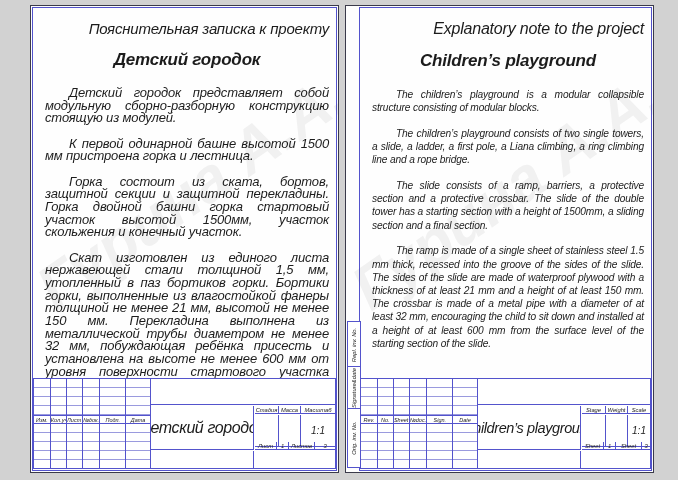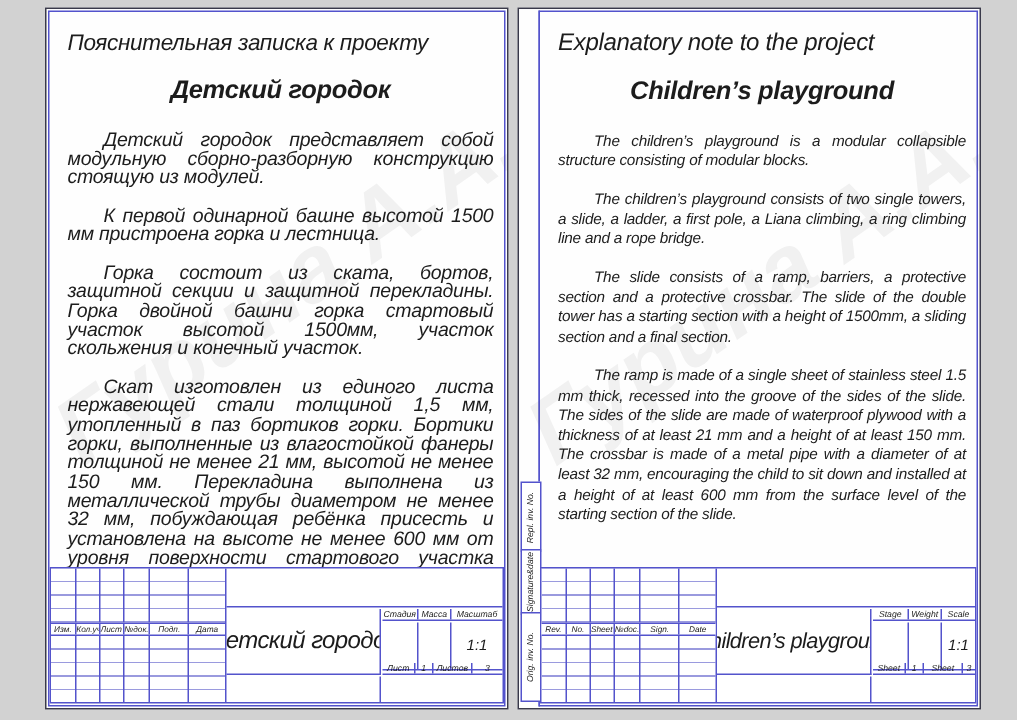--- a/index.html
+++ b/index.html
@@ -16,21 +16,21 @@
   #page-left{left:30px;}
   #page-right{left:345px;}
   .frame{position:absolute;border:1px solid #5353cc;pointer-events:none;}
   #page-left .frame{left:1px;top:1px;right:1px;bottom:1px;}
   #page-right .frame{left:13px;top:1px;right:1px;bottom:1px;}
   #page-right .strip{position:absolute;left:1px;top:1px;bottom:1px;width:12px;border-right:1px solid #5353cc;}
 
   .content{position:absolute;top:10px;color:#1c1c1c;font-style:italic;}
   #page-left .content{left:14px;right:9px;}
   #page-right .content{left:26px;right:9px;}
-  .h1{text-align:left;font-size:15px;letter-spacing:-0.2px;margin:4px 0 0 0;}
+  .h1{text-align:right;font-size:15px;letter-spacing:-0.2px;margin:4px 0 0 0;}
   #page-right .h1{font-size:16px;}
   .h2{text-align:center;font-size:17px;font-weight:bold;margin:13px 0 0 0;letter-spacing:-0.2px;}
   .paras{margin-top:17px;font-size:13px;line-height:12.7px;letter-spacing:-0.15px;}
   #page-right .paras{font-size:10.2px;line-height:13.2px;}
   .paras p{margin:0 0 12.5px 0;text-indent:24px;text-align:justify;}
 
   .wm{
     position:absolute;left:-20px;top:150px;width:360px;text-align:center;
     transform:rotate(-35deg);font-size:62px;font-style:italic;font-weight:bold;
     color:rgba(70,70,70,0.07);white-space:nowrap;pointer-events:none;

